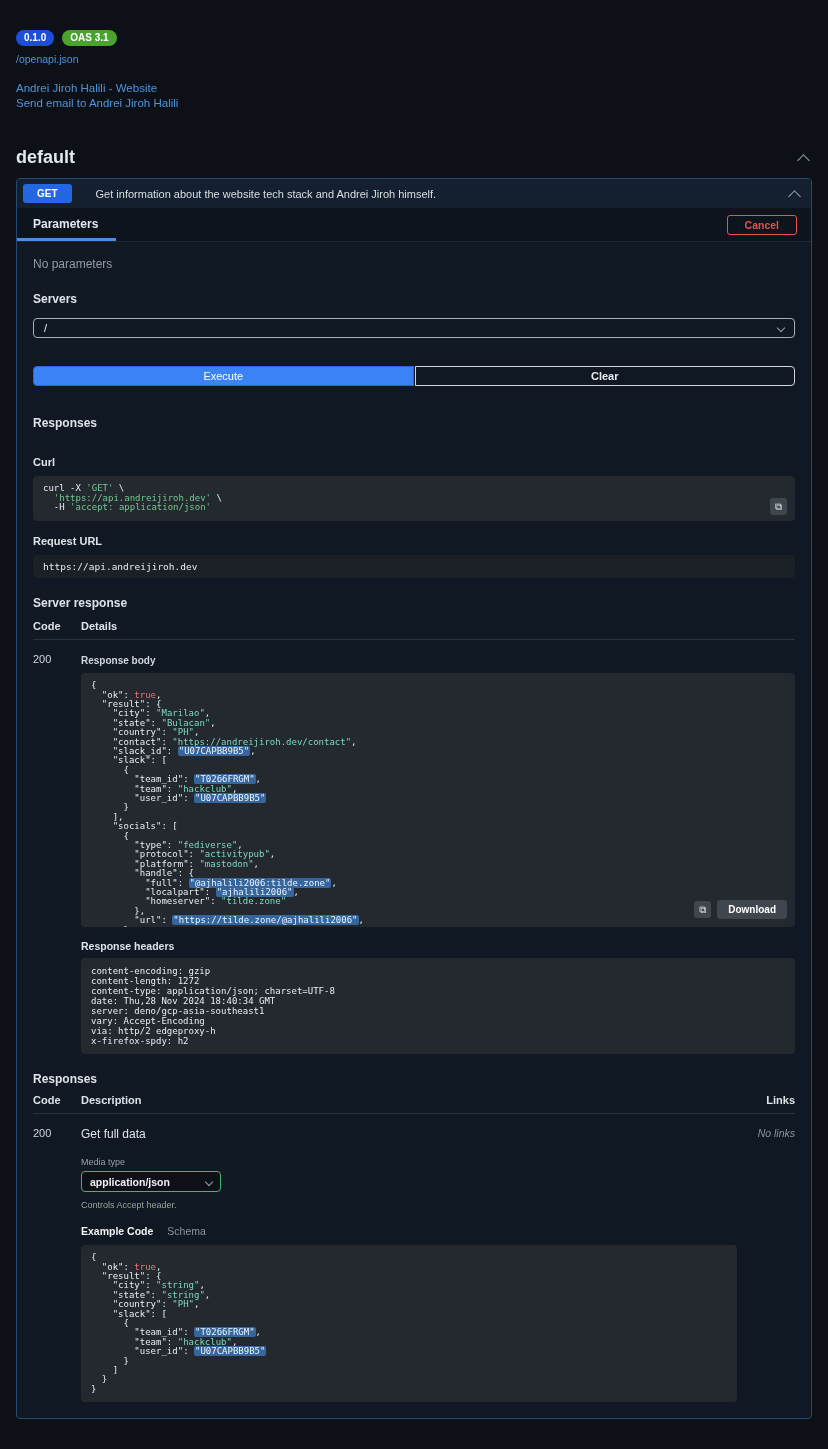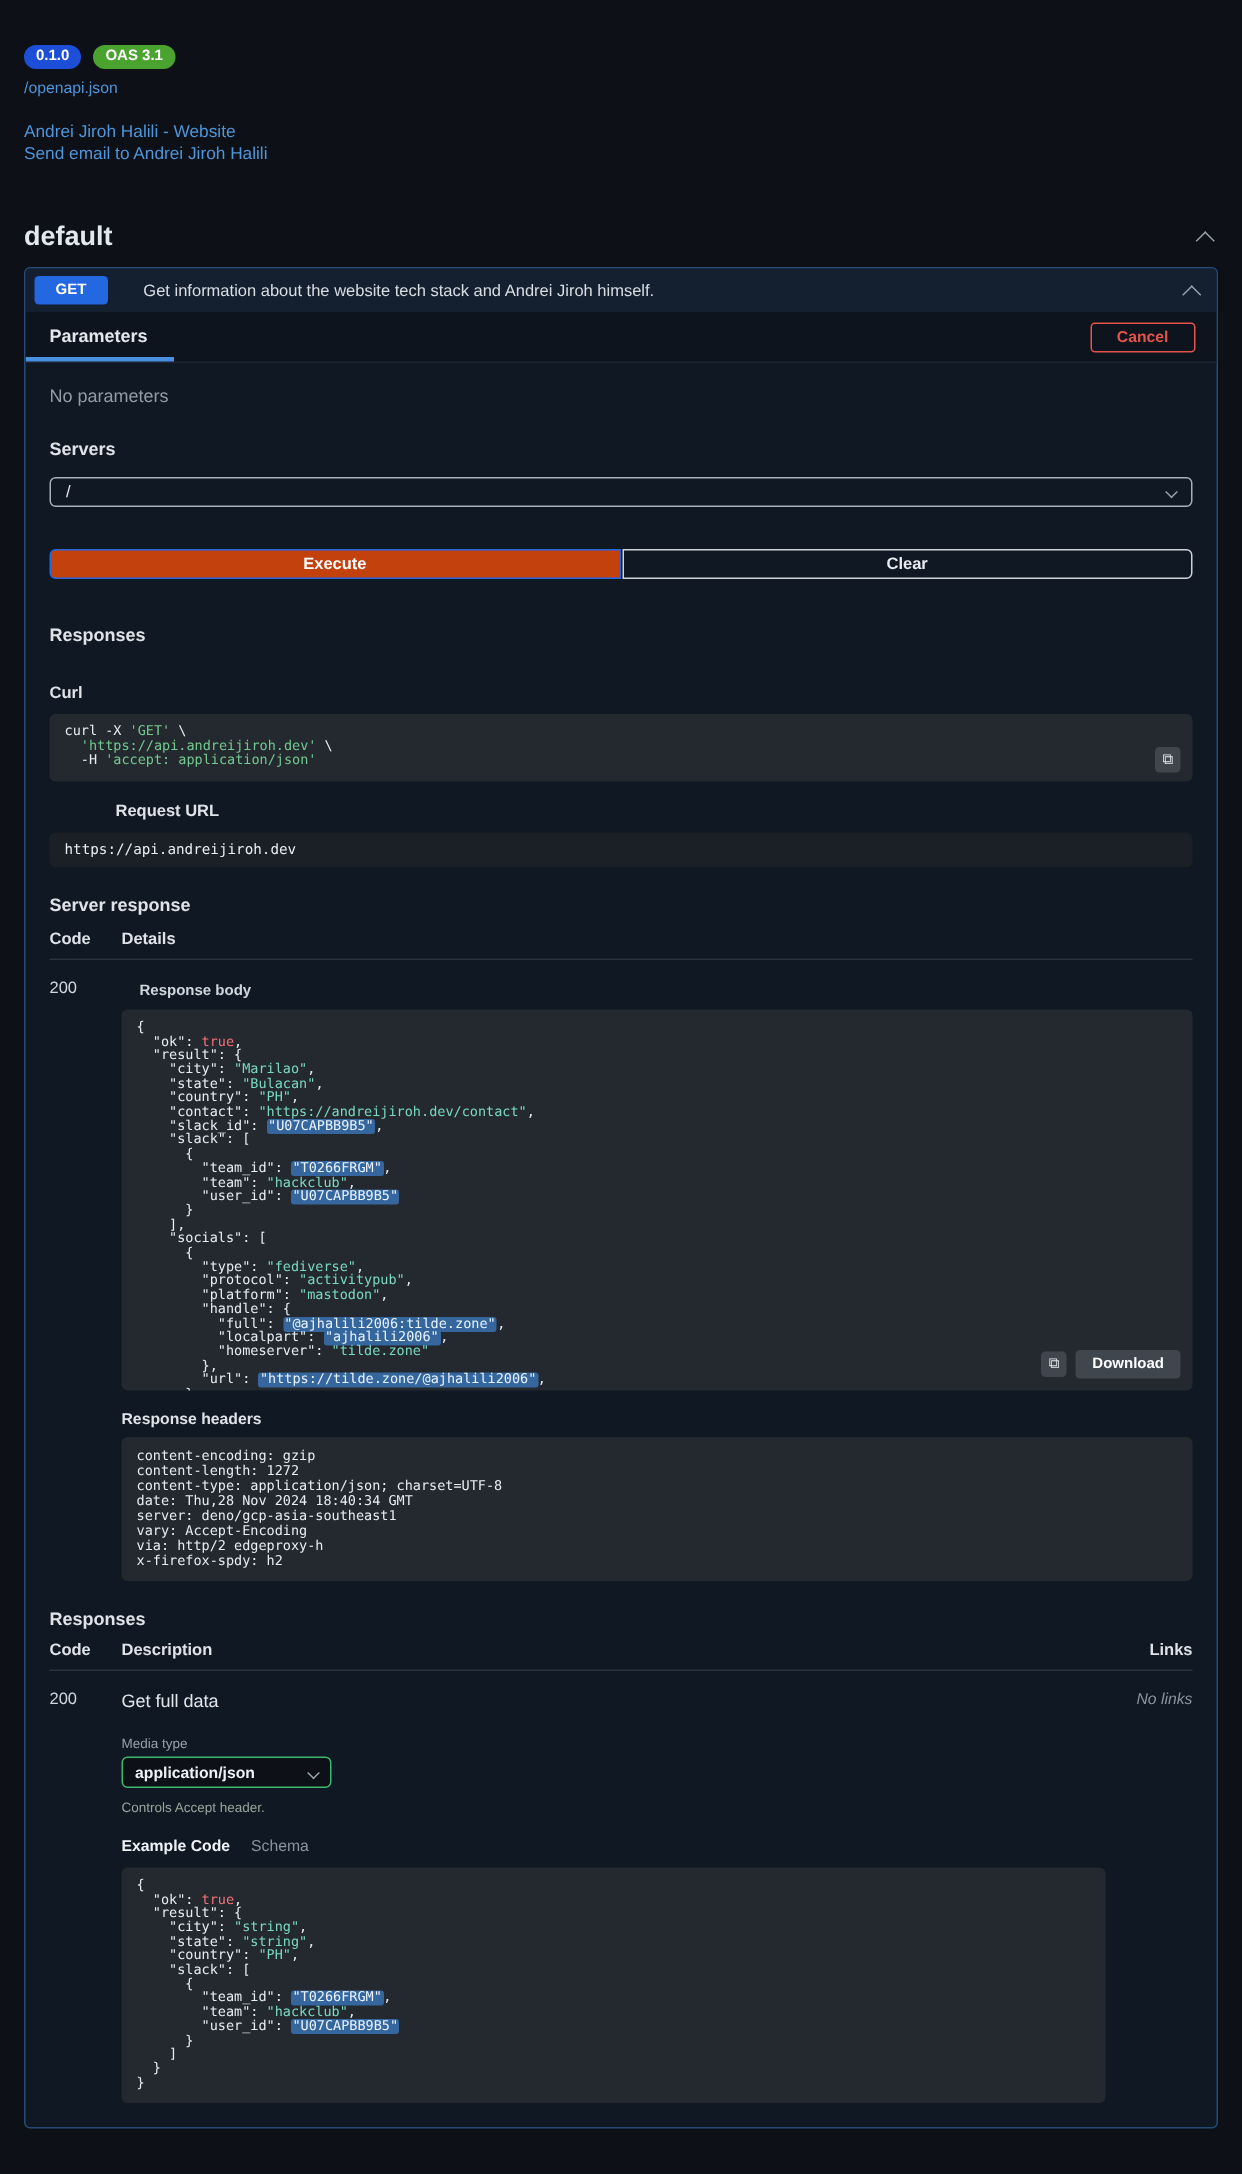--- a/index.html
+++ b/index.html
@@ -42,21 +42,21 @@
   .cancel-btn { border:1px solid #e5534b; color:#e5534b; background:transparent; font-size:10.5px; font-weight:700; padding:3px 17px; border-radius:3px; cursor:pointer; }
 
   .no-params { padding:15px 16px 13px; font-size:12px; color:#939ca5; }
 
   .servers { padding:8px 16px 0; }
   .servers-title { margin:0; font-size:12px; font-weight:700; color:#dfe3e8; }
   .servers-note { margin:19px 0 0; font-size:11px; color:#bfc7ce; }
   .server-select { margin-top:12px; height:20px; border:1px solid #a8b0b9; border-radius:4px; display:flex; align-items:center; justify-content:space-between; padding:0 10px; font-size:11px; color:#e8ecf0; cursor:pointer; background:transparent; }
 
   .execute-row { display:flex; gap:1px; margin:28px 16px 0; }
-  .btn-execute { flex:1; background:#c2410c; border:1px solid #2367e1; color:#fff; font-weight:700; font-size:11px; padding:3px 0; border-radius:4px 0 0 4px; cursor:pointer; }
+  .btn-execute { flex:1; background:#3b82f6; border:1px solid #2367e1; color:#fff; font-weight:400; font-size:11px; padding:3px 0; border-radius:4px 0 0 4px; cursor:pointer; }
   .btn-clear { flex:1; background:transparent; border:1px solid #cfd4d9; color:#e8ecf0; font-weight:700; font-size:11px; padding:3px 0; border-radius:0 4px 4px 0; cursor:pointer; }
 
   .responses-wrap { padding:0 16px 16px; }
   .responses-title { font-size:12px; font-weight:700; color:#dfe3e8; margin:30px 0 0; }
   .block-label { font-size:11px; font-weight:700; color:#dfe3e8; margin:26px 0 8px; }
 
   pre.code { background:#24292f; border-radius:4px; padding:8px 10px; margin:0; position:relative;
     font-family:"DejaVu Sans Mono", monospace; font-size:9px; line-height:9.7px; color:#e6edf3; white-space:pre-wrap; word-break:break-all; }
   pre.url-block { background:#1b2026; font-size:9.5px; line-height:11px; padding:6px 10px; }
   pre.body-block { height:254px; overflow:hidden; line-height:9.4px; }
@@ -73,21 +73,21 @@
   .overlay-btns .copy-btn { position:static; }
   .download-btn { background:#3f464e; color:#fff; border:none; font-size:10px; font-weight:700; padding:4px 11px; border-radius:3px; cursor:pointer; }
 
   .server-response-label { font-size:12px; font-weight:600; color:#dfe3e8; margin:18px 0 10px; }
 
   .live-grid { display:grid; grid-template-columns:48px 1fr; }
   .doc-grid { display:grid; grid-template-columns:48px 1fr 58px; }
   .t-head { font-size:11px; font-weight:700; color:#dfe3e8; padding-bottom:7px; border-bottom:1px solid #2a323c; }
   .t-row { padding-top:13px; }
   .code-cell { font-size:11px; color:#cfd6dd; }
-  .body-label { font-size:10px; font-weight:700; color:#cfd6dd; margin:2px 12px 7px; }
+  .body-label { font-size:10px; font-weight:700; color:#cfd6dd; margin:2px 0 7px; }
   .headers-label { font-size:10.5px; font-weight:700; color:#dfe3e8; margin:13px 0 6px; }
 
   .desc-title { font-size:12px; color:#e1e5ea; }
   .links-cell { font-style:italic; font-size:10.5px; color:#8b949e; text-align:right; }
   .links-head { text-align:right; }
 
   .media-label { font-size:9px; color:#97a1ab; margin:16px 0 4px; }
   .media-select { width:140px; height:21px; border:1px solid #3eb86f; border-radius:4px; display:flex; align-items:center; justify-content:space-between; padding:0 8px; background:#0d1117; color:#eef1f4; font-size:10.5px; font-weight:700; cursor:pointer; }
   .controls-note { font-size:9px; color:#96a69c; margin-top:8px; }
   .ex-tabs { display:flex; gap:14px; margin:15px 0 8px; font-size:10.5px; }
@@ -151,21 +151,21 @@
       <div class="block-label">Curl</div>
       <pre class="code curl-block"><span>curl -X </span><span class="tk-s">'GET'</span><span> \
   </span><span class="tk-s">'https://api.andreijiroh.dev'</span><span> \
   -H </span><span class="tk-s">'accept: application/json'</span></pre>
       <div style="position:relative; height:0;">
         <button class="copy-btn" style="bottom:6px;">
             <span>⧉</span>
           </button>
       </div>
 
-      <div class="block-label" style="margin-top:14px;margin-left:44px;">Request URL</div>
+      <div class="block-label" style="margin-top:14px;">Request URL</div>
       <pre class="code url-block">https://api.andreijiroh.dev</pre>
 
       <div class="server-response-label">Server response</div>
 
       <div class="live-grid t-head">
         <span>Code</span>
         <span>Details</span>
       </div>
       <div class="live-grid t-row">
         <span class="code-cell">200</span>

